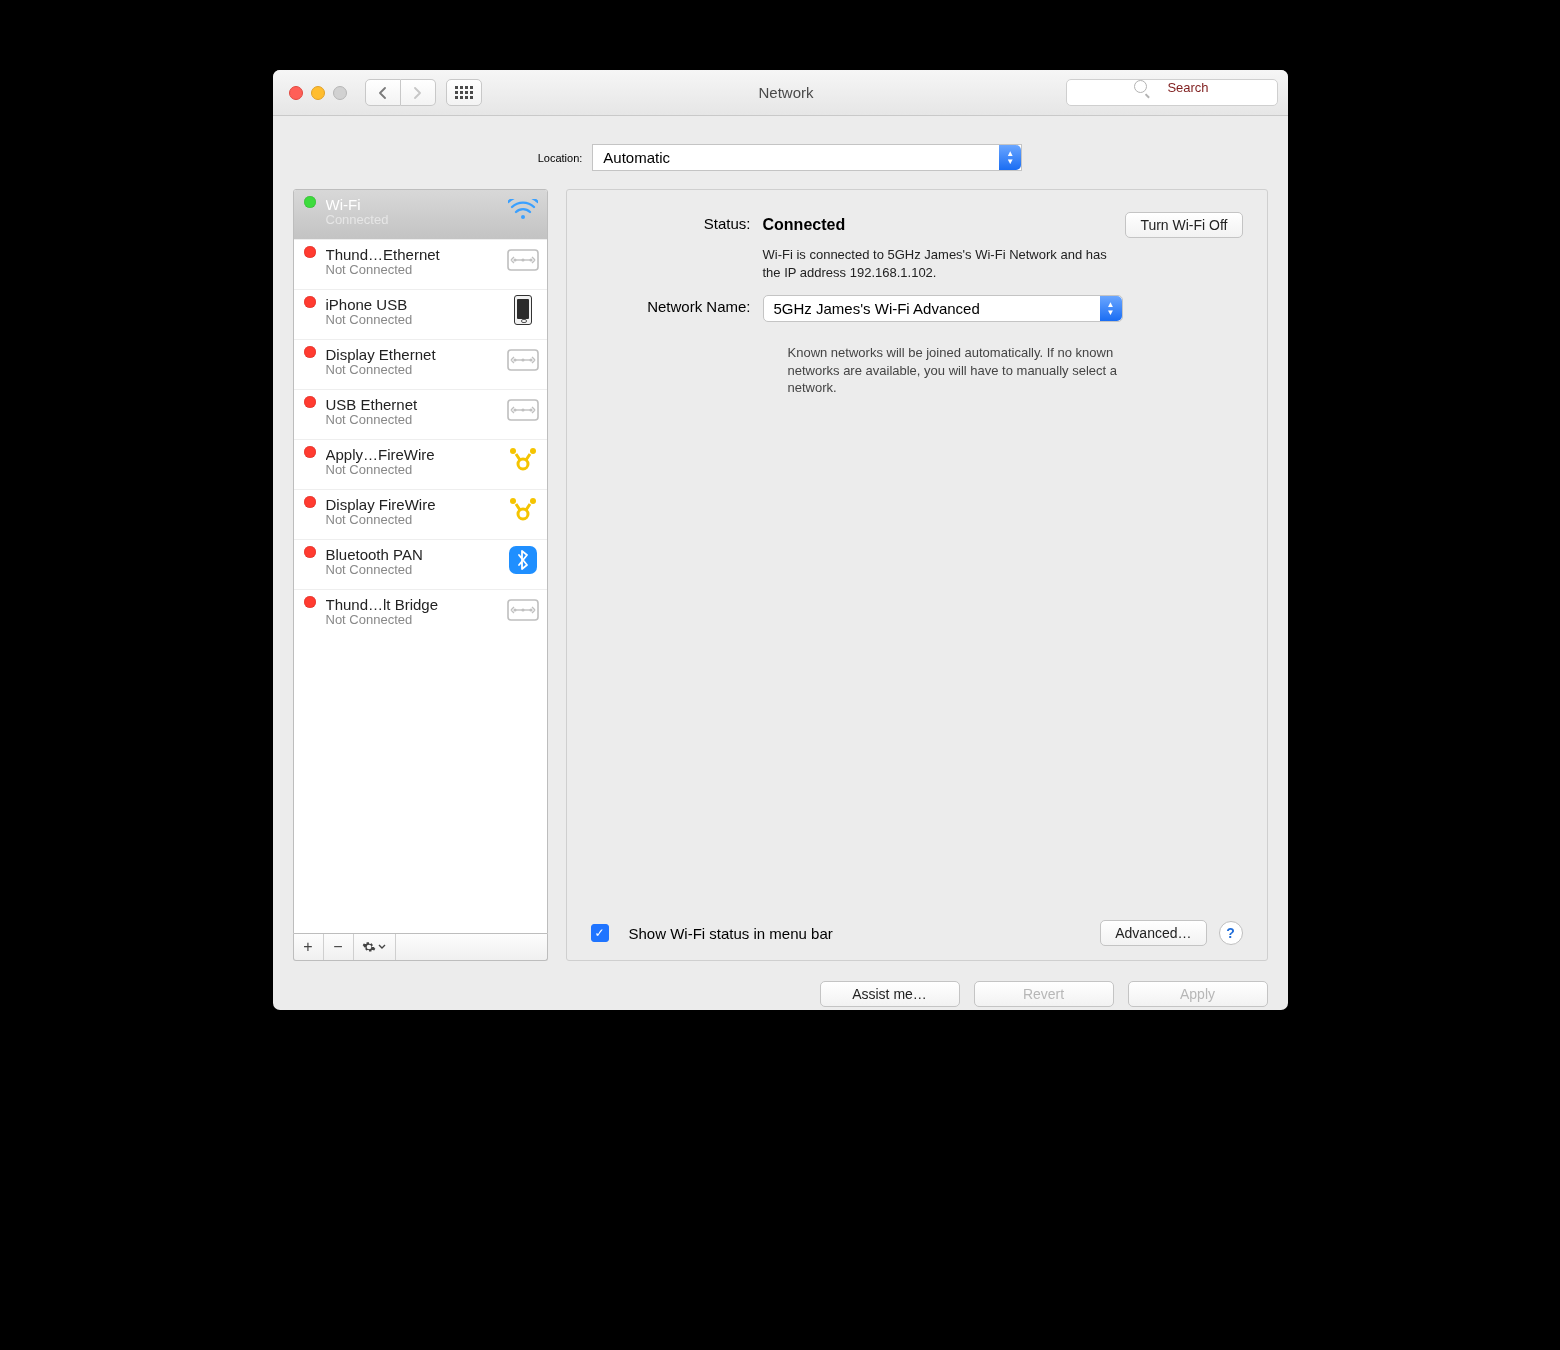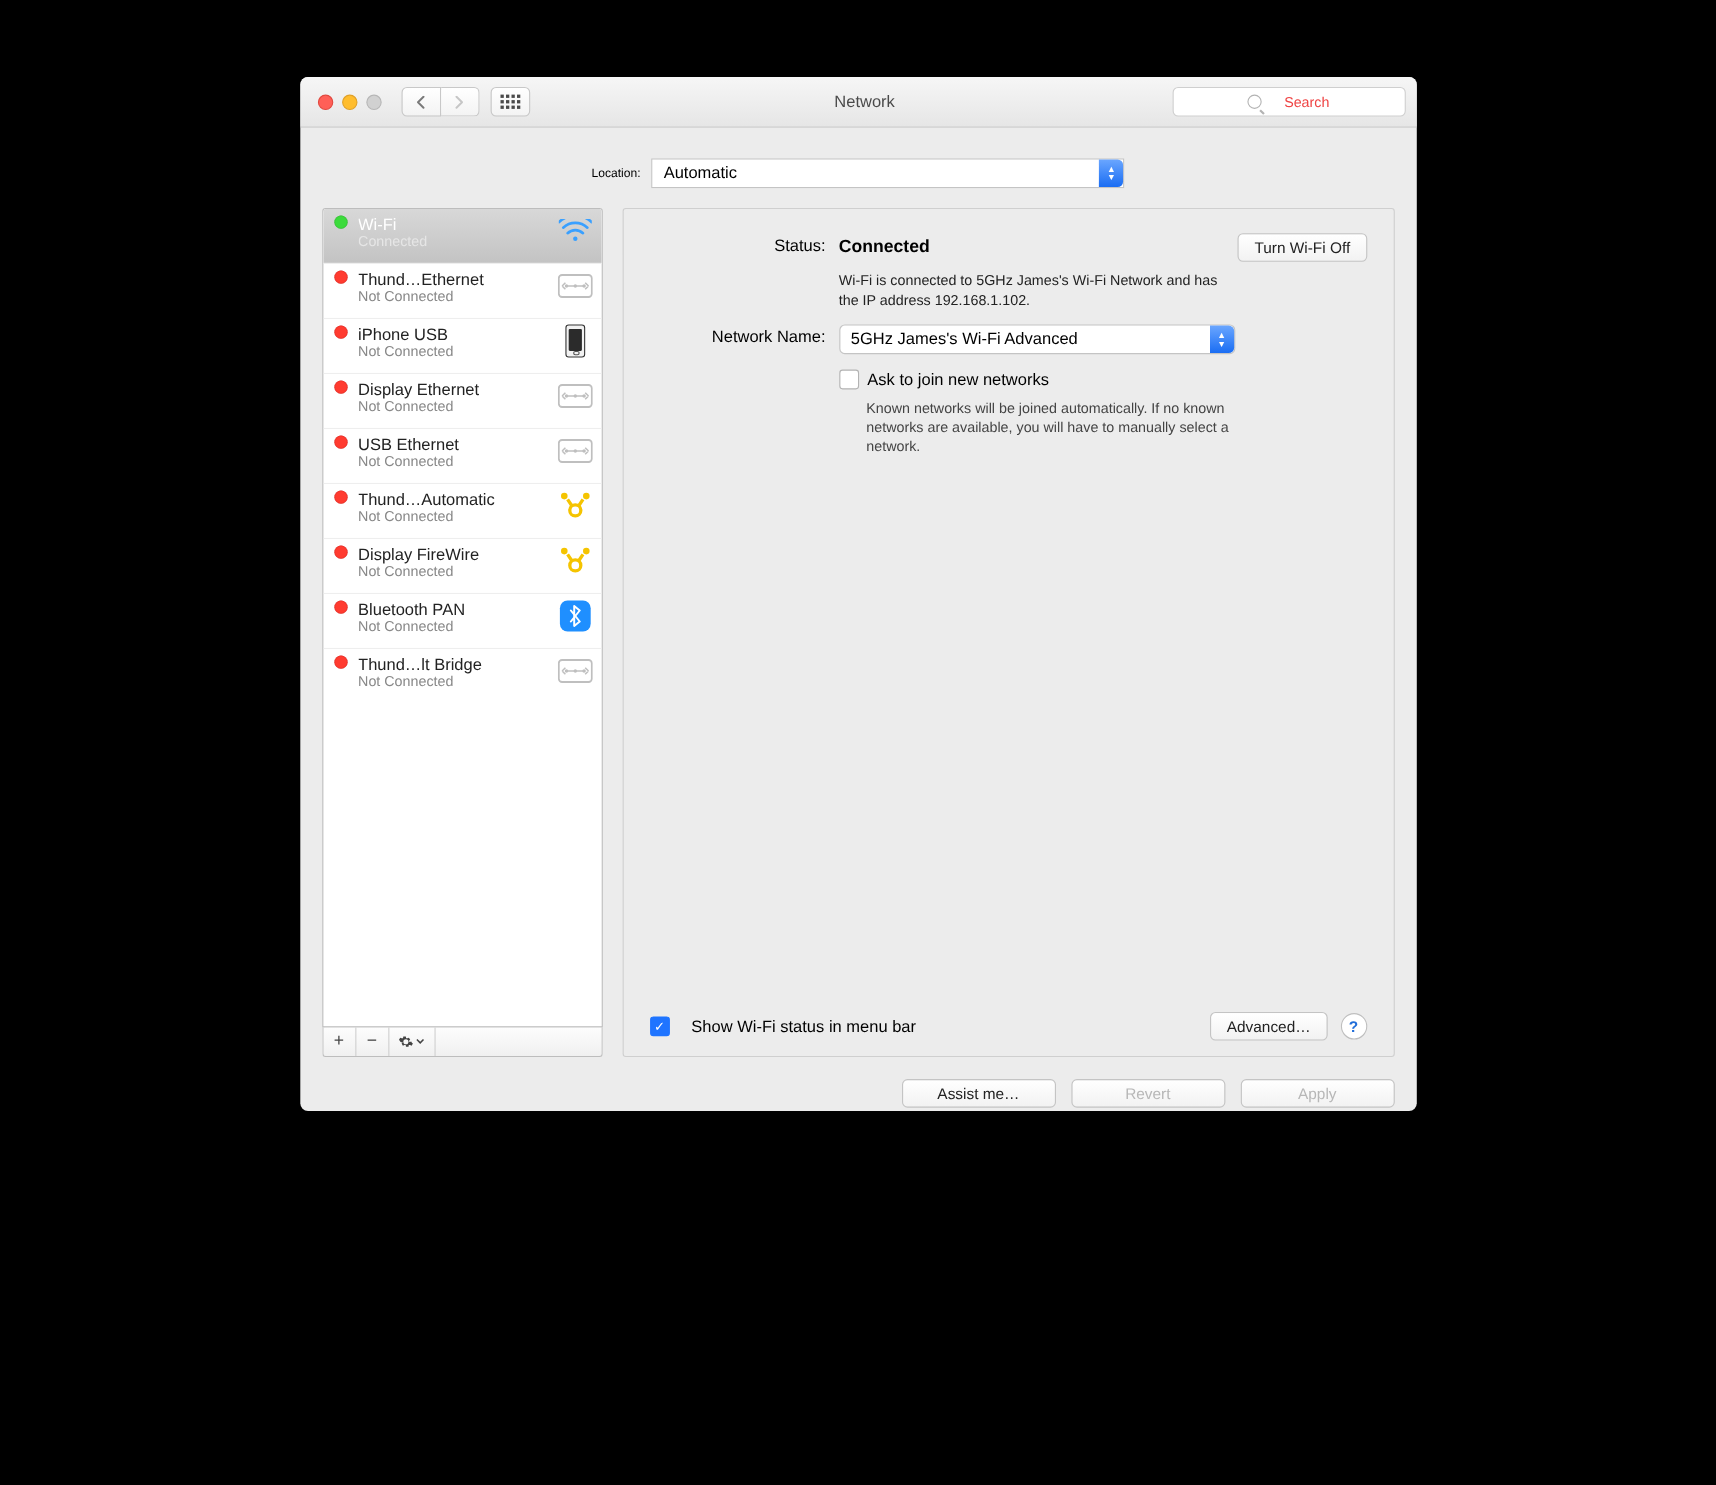--- a/index.html
+++ b/index.html
@@ -13,21 +13,21 @@
   .tl.yellow{background:#ffbd2e;border:1px solid #e0a128;}
   .tl.grey{background:#d1d1d1;border:1px solid #b6b6b6;}
   .navseg{margin-left:18px;display:flex;}
   .navbtn{width:34px;height:25px;background:linear-gradient(#fff,#f3f3f3);border:1px solid #c8c8c8;display:flex;align-items:center;justify-content:center;color:#7a7a7a;}
   .navbtn:first-child{border-radius:5px 0 0 5px;}
   .navbtn:last-child{border-radius:0 5px 5px 0;border-left:none;color:#c6c6c6;}
   .gridbtn{margin-left:10px;width:34px;height:25px;background:linear-gradient(#fff,#f3f3f3);border:1px solid #c8c8c8;border-radius:5px;display:flex;align-items:center;justify-content:center;}
   .gridicon{display:grid;grid-template-columns:repeat(4,3px);grid-template-rows:repeat(3,3px);gap:2px;}
   .gridicon span{background:#4a4a4a;width:3px;height:3px;}
   .wtitle{position:absolute;left:12px;right:0;text-align:center;font-size:15px;color:#4a4a4a;pointer-events:none;}
-  .searchbox{margin-left:auto;width:210px;height:25px;background:#fff;border:1px solid #cfcfcf;border-radius:5px;display:flex;align-items:center;justify-content:center;gap:20px;color:#ef4444;}
+  .searchbox{margin-left:auto;width:210px;height:25px;background:#fff;border:1px solid #cfcfcf;border-radius:5px;display:flex;align-items:flex-start;justify-content:center;gap:20px;color:#7f1d1d;}
   .searchbox .mag{position:relative;width:11px;height:11px;border:1.5px solid #b3b3b3;border-radius:50%;}
   .searchbox .mag:after{content:"";position:absolute;right:-4px;bottom:-4px;width:5px;height:1.5px;background:#b3b3b3;transform:rotate(45deg);}
   
   .locrow{display:flex;align-items:center;justify-content:center;gap:10px;padding:28px 0 18px;}
   .locrow label{font-size:11px;color:#000;}
   .locsel{position:relative;width:390px;height:25px;background:#fff;border:1px solid #c4c4c4;border-radius:0;display:flex;align-items:center;padding:0 28px 0 10px;font-size:15px;}
   .stepper{position:absolute;right:0;top:0;bottom:0;width:22px;background:linear-gradient(#6aa6ff,#1a6df3);border-radius:0 5px 5px 0;display:flex;flex-direction:column;align-items:center;justify-content:center;color:#fff;font-size:8px;line-height:8px;}
   
   .main{flex:1;display:flex;gap:18px;padding:0 20px 12px;}
   
@@ -209,21 +209,21 @@
                   <circle cx="16" cy="11" r="1.6" fill="currentColor"></circle>
                   <circle cx="24" cy="11" r="1.6" fill="currentColor"></circle>
                   <path d="M8 11h16" stroke="currentColor" stroke-width="1.4"></path>
                   <path d="M4 11l3-3M4 11l3 3M28 11l-3-3M28 11l-3 3" stroke="currentColor" stroke-width="1.4" fill="none"></path>
                 </svg>
               </div>
             </div>
             <div class="svc">
               <span class="dot red"></span>
               <div class="txt">
-                <div class="name">Thund…Automatic</div>
+                <div class="name">Apply…FireWire</div>
                 <div class="stat">Not Connected</div>
               </div>
               <div class="svcicon">
                 <svg class="fw-svg" width="30" height="28" viewBox="0 0 30 28">
                   <circle cx="15" cy="18" r="5" fill="none" stroke="currentColor" stroke-width="3"></circle>
                   <circle cx="5" cy="5" r="3" fill="currentColor"></circle>
                   <circle cx="25" cy="5" r="3" fill="currentColor"></circle>
                   <path d="M8 8l4 6M22 8l-4 6" stroke="currentColor" stroke-width="3"></path>
                 </svg>
               </div>
@@ -311,24 +311,20 @@
             <div class="nwsel">
               <span>5GHz James's Wi-Fi Advanced</span>
               <span class="stepper">▲<br>▼</span>
             </div>
           </div>
         </div>
 
         <div class="row askrow">
           <div class="lab"></div>
           <div class="val">
-            <div style="display:flex;align-items:center;">
-              <span class="chk"></span>
-              <span style="font-size:15px;">Ask to join new networks</span>
-            </div>
             <div class="desc">Known networks will be joined automatically. If no known networks are available, you will have to manually select a network.</div>
           </div>
         </div>
 
         <div class="bottombar">
           <span class="chk checked">✓</span>
           <span style="font-size:15px;">Show Wi-Fi status in menu bar</span>
           <span class="spacer"></span>
           <span class="btn">Advanced…</span>
           <span class="help">?</span>

